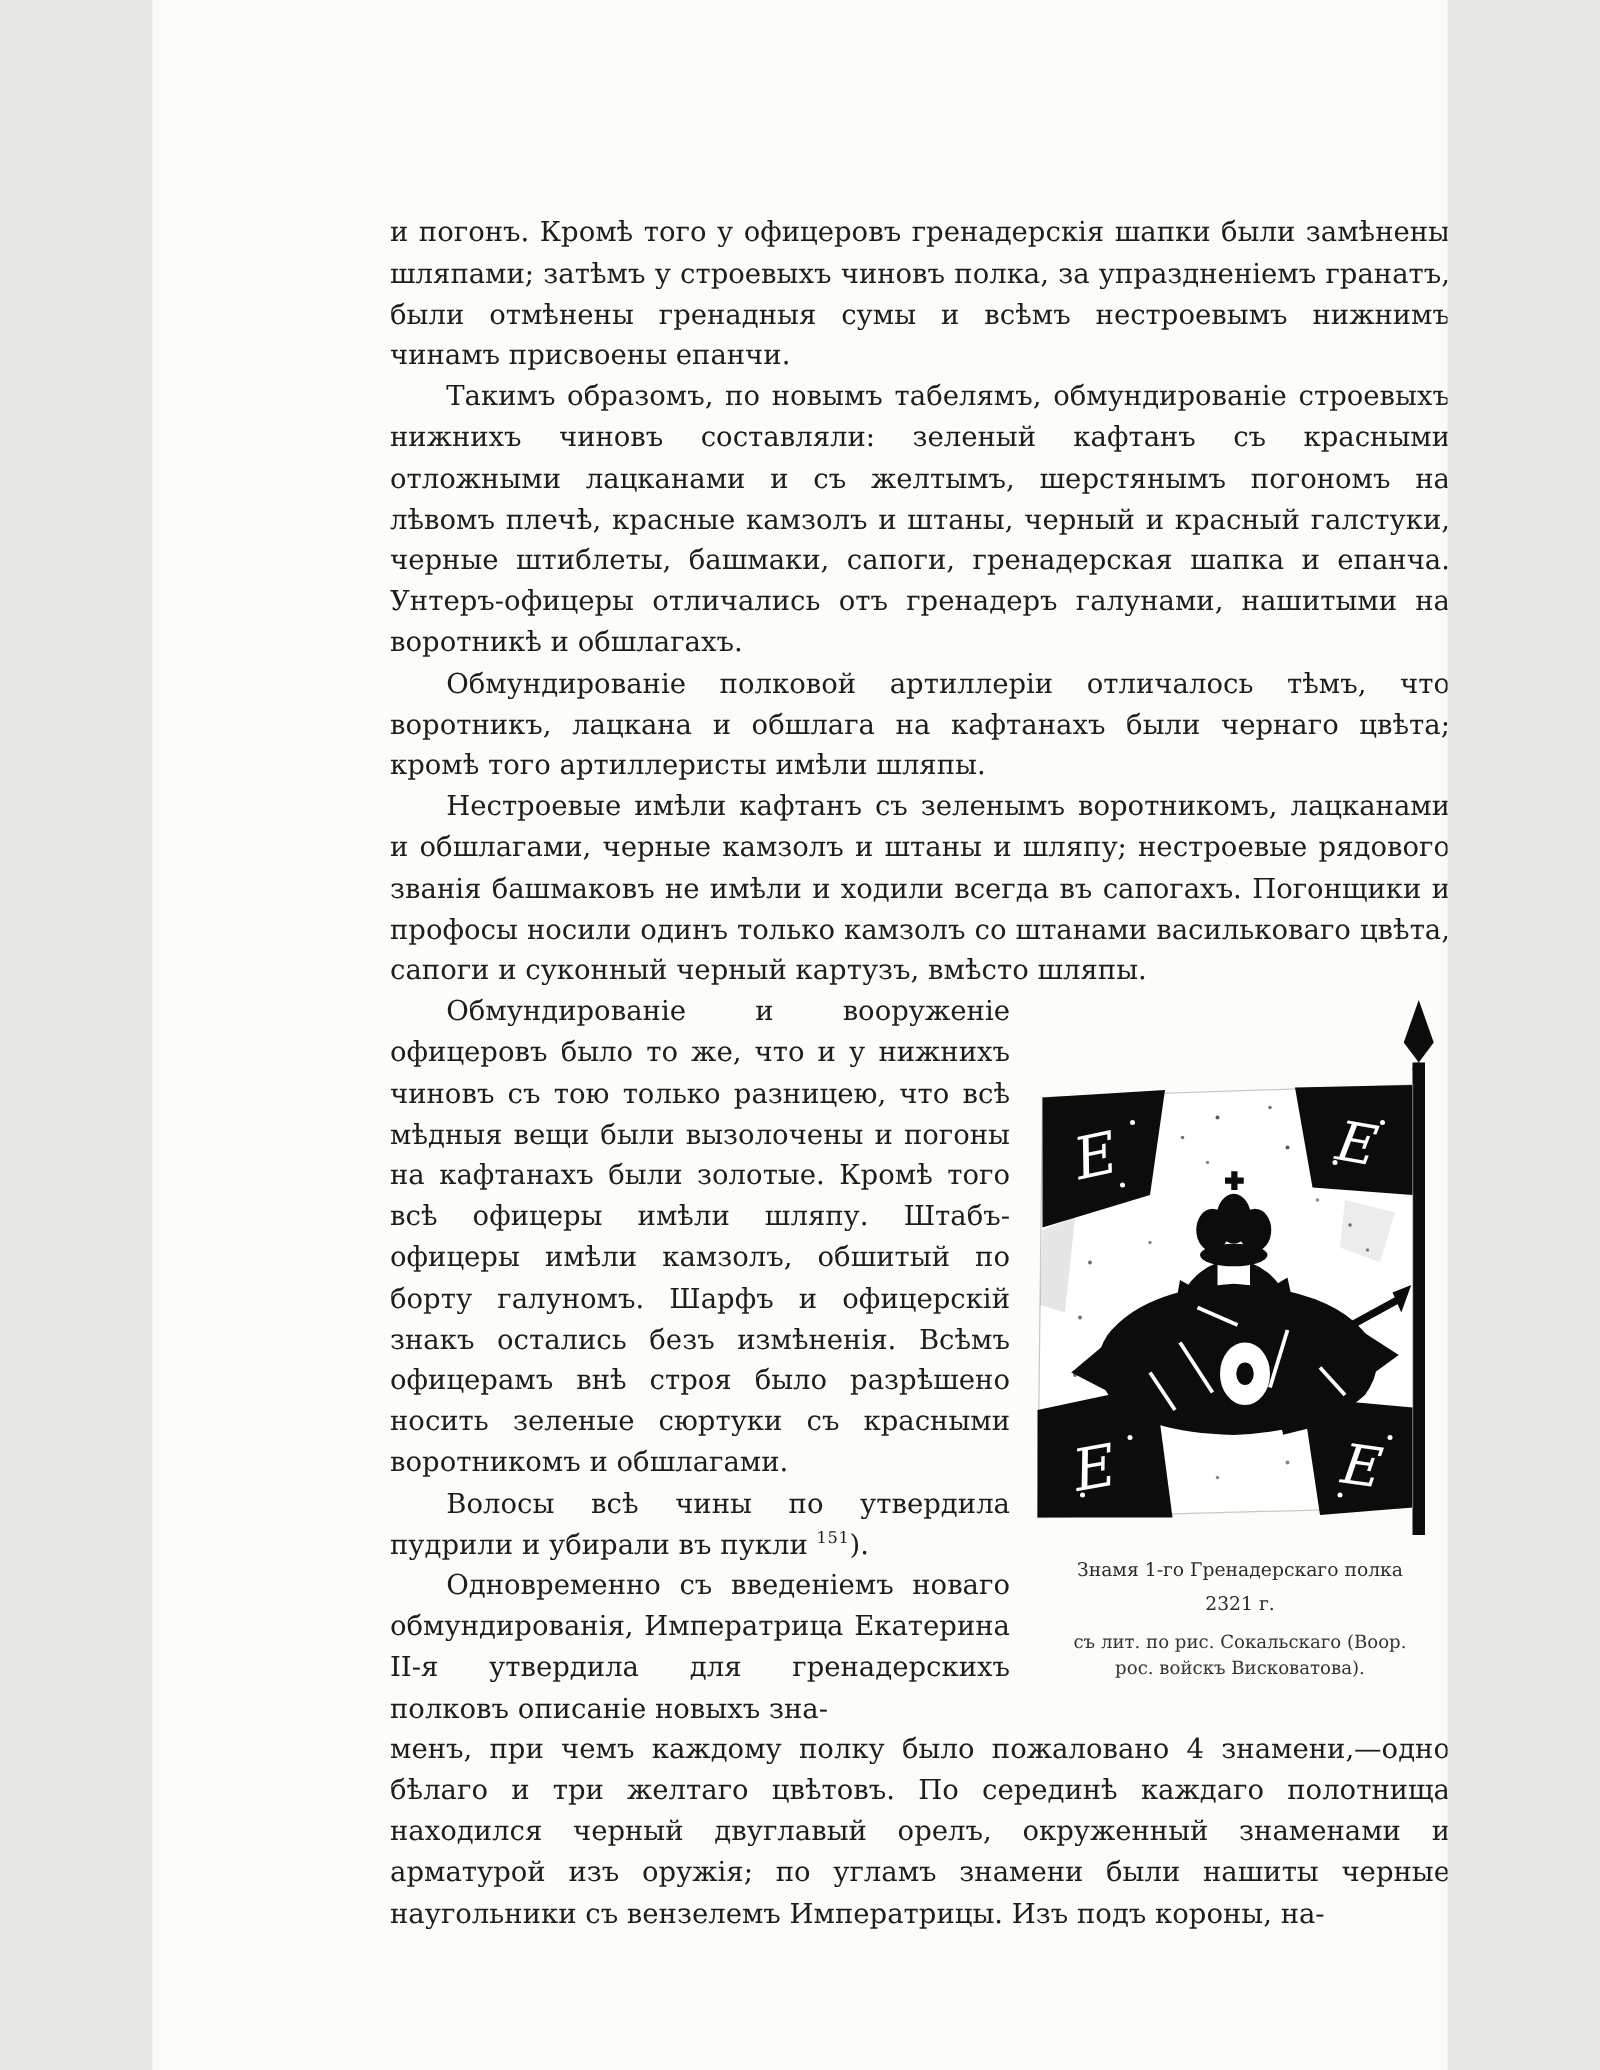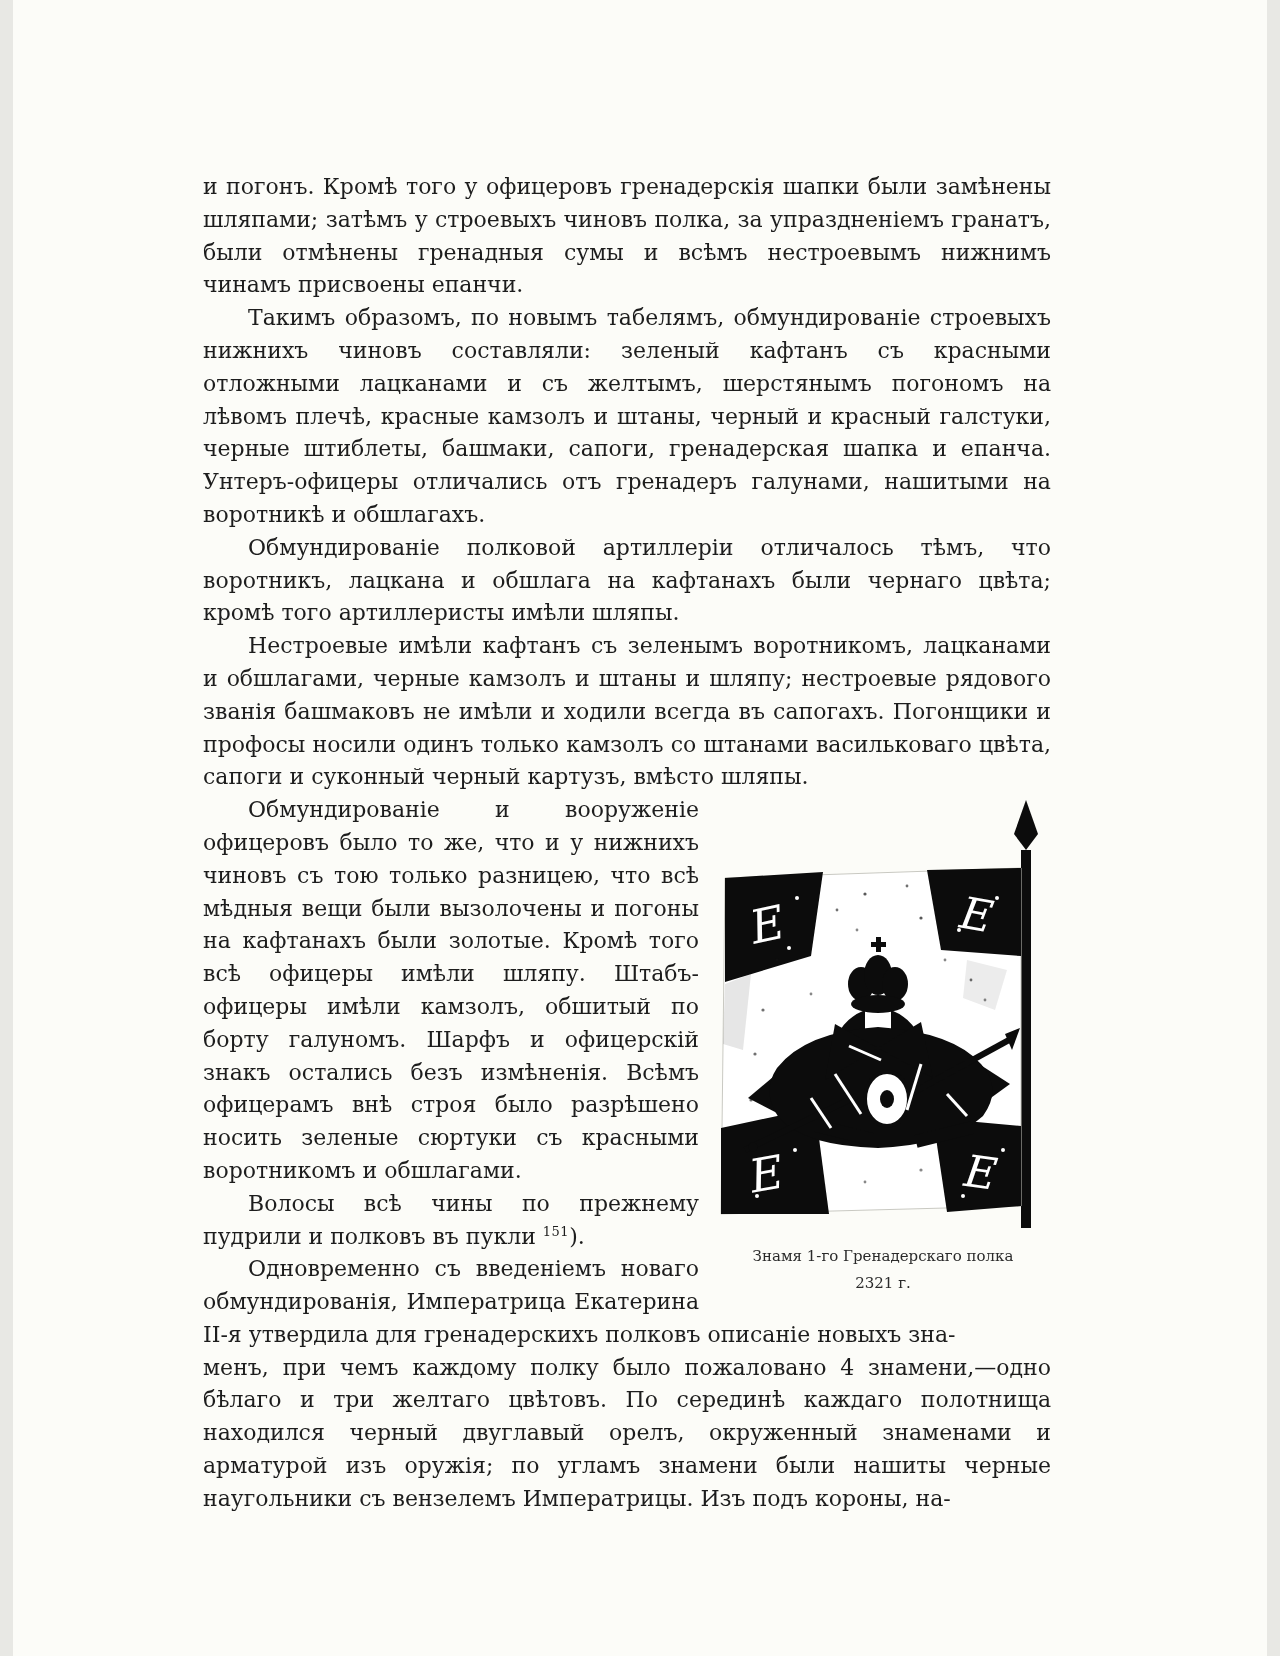--- a/index.html
+++ b/index.html
@@ -1,18 +1,18 @@
 <!DOCTYPE html>
 <html><head>
 <meta charset="utf-8">
 <style>
   html,body { margin:0; padding:0; background:#e8e8e4; }
   .page {
     position:relative;
-    width:1254px; height:1656px;
+    width:1036px; height:1656px;
     margin:0 auto;
     background:#fcfcf8;
     overflow:hidden;
     color:#1d1d1d;
     font-family:"DejaVu Serif", serif;
   }
   .content {
     position:absolute;
     left:190px; top:171px;
     width:848px;
@@ -146,21 +146,22 @@
             <circle cx="62" cy="162" r="1.4" opacity="0.5"></circle>
           <circle cx="230" cy="162" r="1.4" opacity="0.5"></circle>
             <circle cx="142" cy="132" r="1.4" opacity="0.5"></circle>
           <circle cx="36" cy="302" r="1.6" opacity="0.6"></circle>
             <circle cx="206" cy="372" r="1.6" opacity="0.5"></circle>
           <circle cx="150" cy="384" r="1.4" opacity="0.5"></circle>
         </g>
       </svg>
       <div class="fig-caption first">Знамя 1-го Гренадерскаго полка</div>
       <div class="fig-caption">2321 г.</div>
+      <div class="fig-source">съ лит. по рис. Сокальскаго (Воор. рос. войскъ Висковатова).</div>
     </div>
 
     <p class="indent">Обмундированіе и вооруженіе офицеровъ было то же, что и у нижнихъ чиновъ съ тою только разницею, что всѣ мѣдныя вещи были вызолочены и погоны на кафтанахъ были золотые. Кромѣ того всѣ офицеры имѣли шляпу. Штабъ-офицеры имѣли камзолъ, обшитый по борту галуномъ. Шарфъ и офицерскій знакъ остались безъ измѣненія. Всѣмъ офицерамъ внѣ строя было разрѣшено носить зеленые сюртуки съ красными воротникомъ и обшлагами.</p>
-    <p class="indent"><span>Волосы всѣ чины по прежнему пудрили и полковъ въ пукли </span><sup class="fn-ref">151</sup><span>).</span></p>
+    <p class="indent"><span>Волосы всѣ чины по утвердила пудрили и убирали въ пукли </span><sup class="fn-ref">151</sup><span>).</span></p>
     <p class="indent">Одновременно съ введеніемъ новаго обмундированія, Императрица Екатерина II-я утвердила для гренадерскихъ полковъ описаніе новыхъ зна-</p>
     <p class="noindent after-figure">менъ, при чемъ каждому полку было пожаловано 4 знамени,—одно бѣлаго и три желтаго цвѣтовъ. По серединѣ каждаго полотнища находился черный двуглавый орелъ, окруженный знаменами и арматурой изъ оружія; по угламъ знамени были нашиты черные наугольники съ вензелемъ Императрицы. Изъ подъ короны, на-</p>
 
   </div>
 </div>
 
 </body></html>

